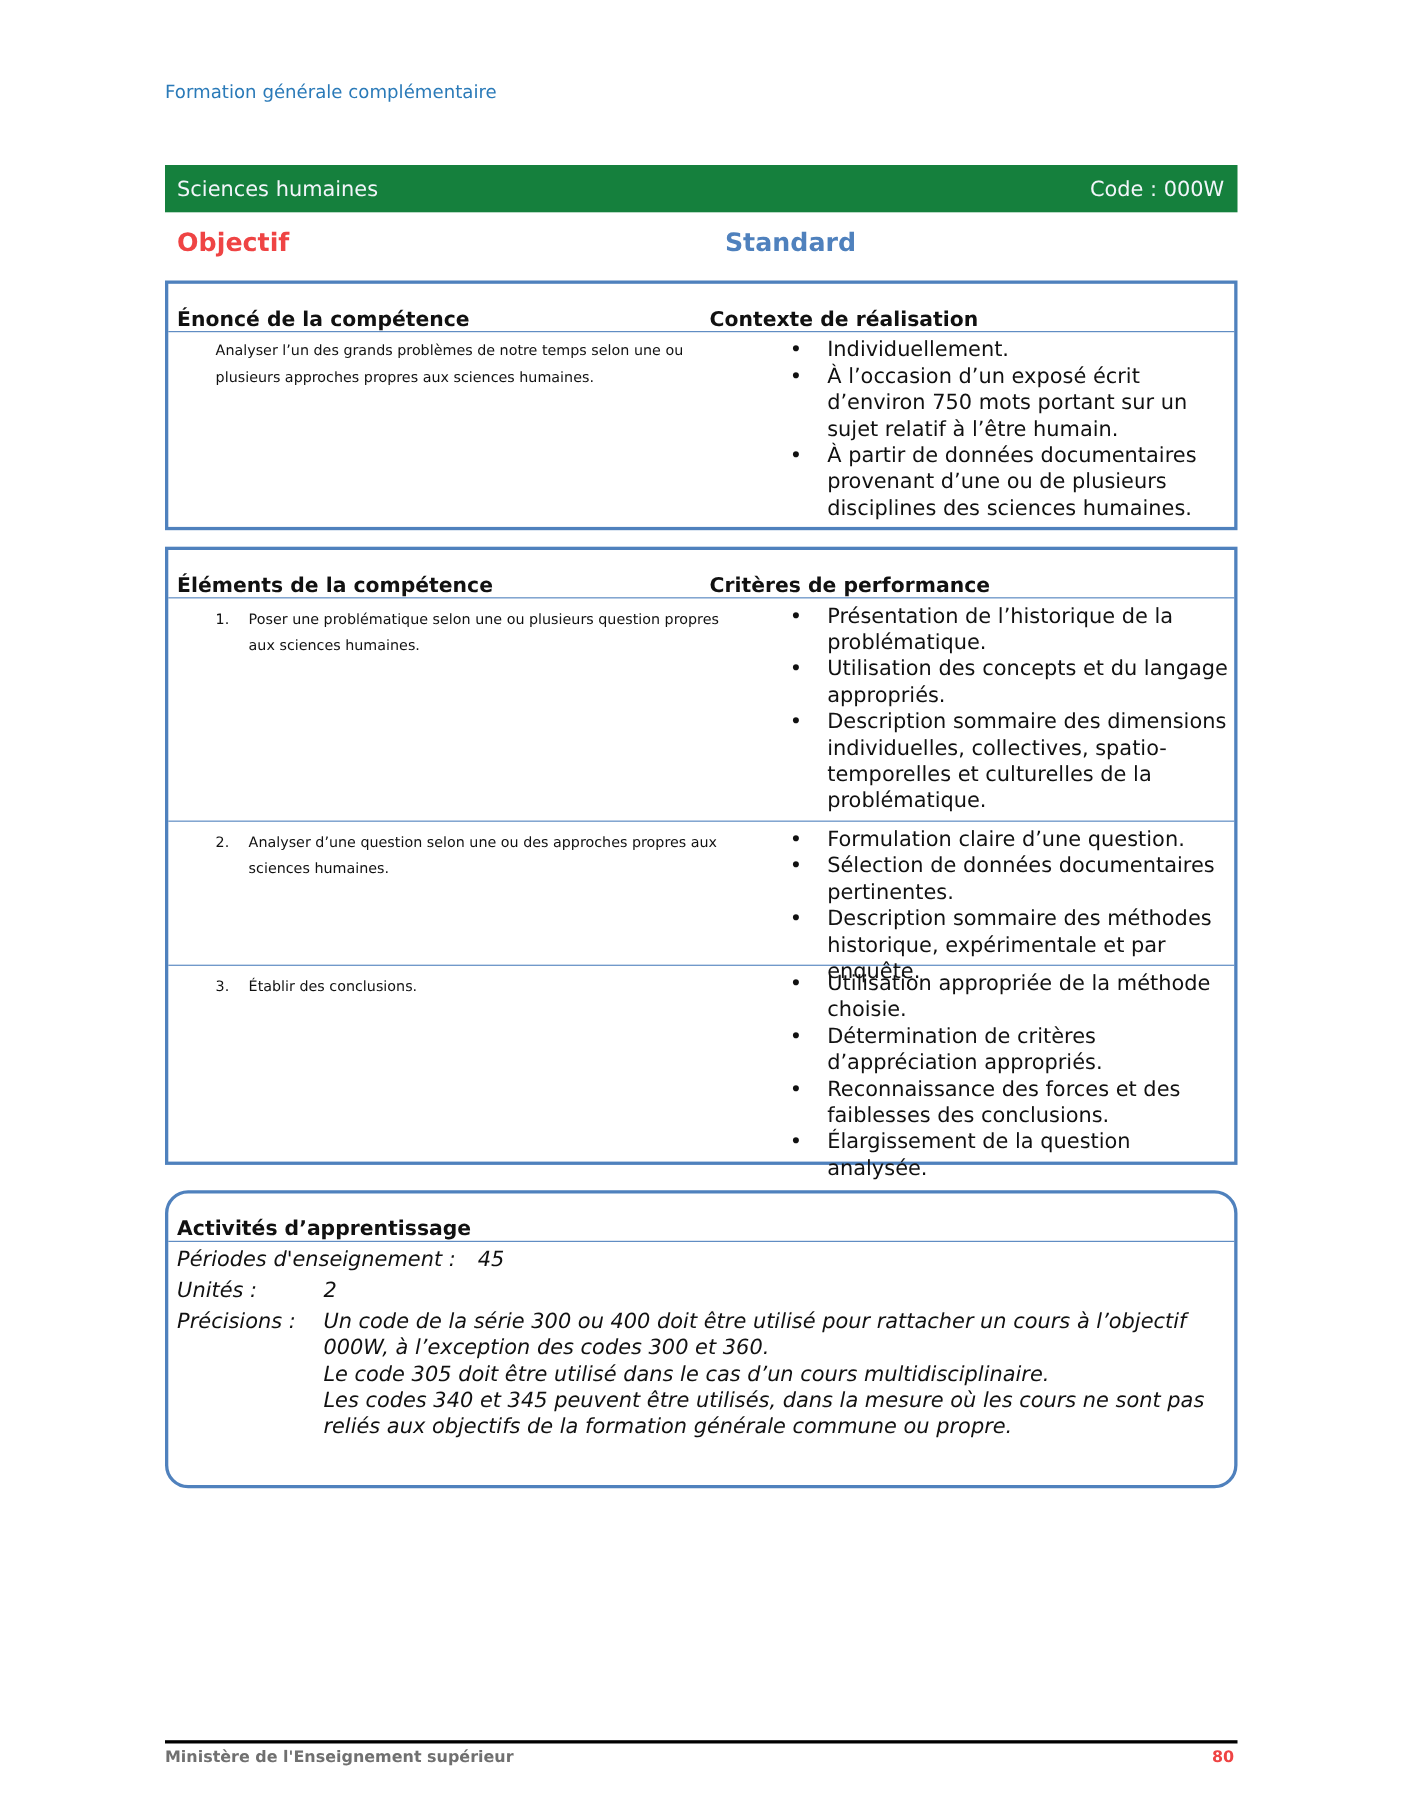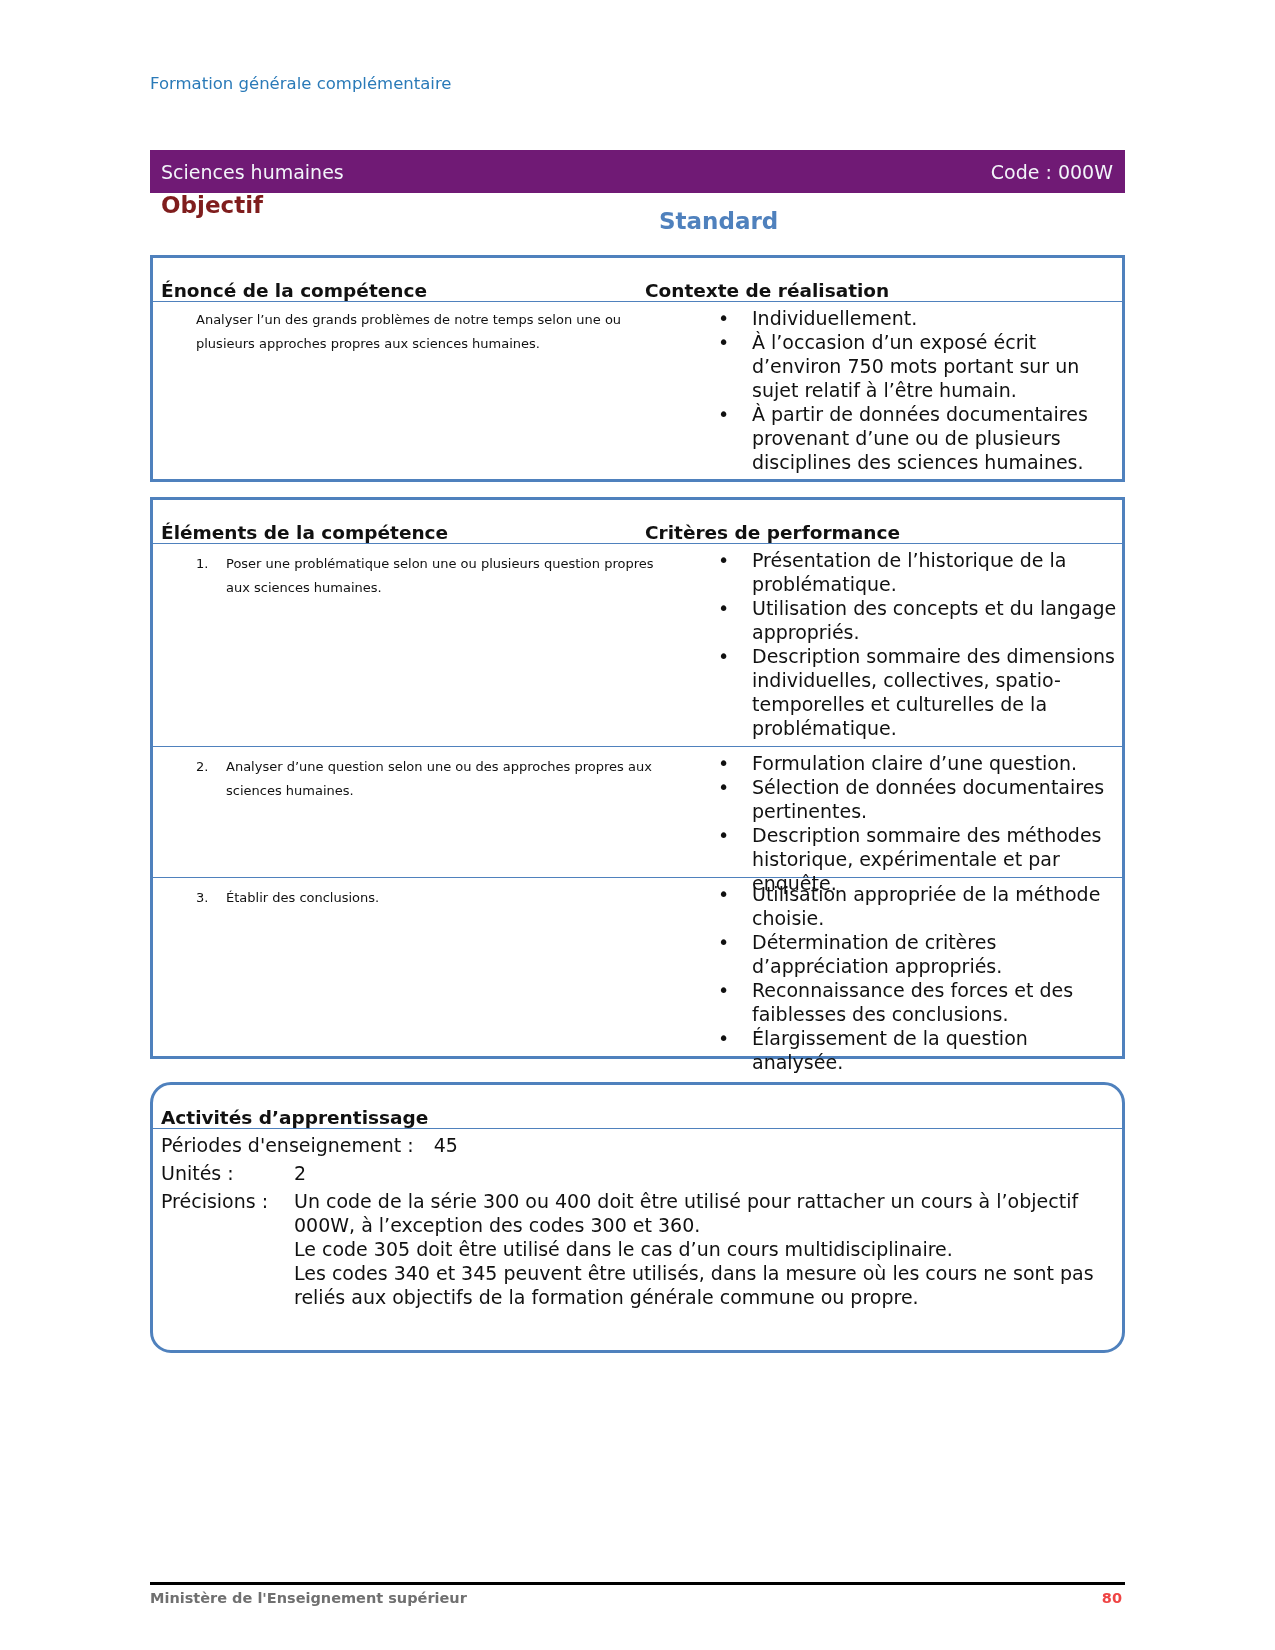--- a/index.html
+++ b/index.html
@@ -1,22 +1,22 @@
 <!DOCTYPE html>
 <html><head>
 <meta charset="utf-8">
 <style>
   html, body { margin:0; padding:0; background:#ffffff; }
   body { width:1275px; height:1650px; position:relative; overflow:hidden;
          font-family:"DejaVu Sans", sans-serif; color:#111; }
   .running-head { position:absolute; left:150px; top:74px; font-size:16.5px; color:#2a7ab8; }
-  .band { position:absolute; left:150px; top:150px; width:975px; height:43px; background:#701a75;
+  .band { position:absolute; left:150px; top:150px; width:975px; height:43px; background:#15803d;
           color:#f2f5fa; font-size:19px; box-sizing:border-box; padding:0 12px 0 11px;
           display:flex; align-items:center; justify-content:space-between; }
-  .objectif { position:absolute; left:161px; top:192px; font-size:23px; font-weight:bold; color:#7f1d1d; }
+  .objectif { position:absolute; left:161px; top:208px; font-size:23px; font-weight:bold; color:#ef4444; }
   .standard { position:absolute; left:659px; top:208px; font-size:23px; font-weight:bold; color:#4f81bd; }
   .box { position:absolute; left:150px; width:975px; box-sizing:border-box;
          border:3px solid #4f81bd; }
   .hrow { display:flex; height:43px; border-bottom:1.5px solid #4f81bd; align-items:flex-end; }
   .hcell { font-weight:bold; font-size:18.5px; color:#111; }
   .hleft { width:492px; padding-left:8px; box-sizing:border-box; }
   .hright { padding-left:0; }
   .row { display:flex; border-bottom:1.5px solid #4f81bd; box-sizing:border-box; }
   .row:last-child { border-bottom:none; }
   .lcell { width:492px; box-sizing:border-box; padding:6px 8px 0 8px; font-size:13px; line-height:24px;margin-left:35px; }
@@ -112,21 +112,21 @@
         <li><span class="dot">•</span><span>Élargissement de la question analysée.</span></li>
       </ul>
     </div>
   </div>
 </div>
 
 <div class="box" style="top:1082px; height:271px;border-radius:21px;">
   <div class="hrow">
     <div class="hcell" style="padding-left:8px;">Activités d’apprentissage</div>
   </div>
-  <div style="padding:4px 8px 0 8px;">
+  <div style="padding:4px 8px 0 8px;font-style:italic;">
     <div class="act-row" style="margin-bottom:4px;">
       <span>Périodes d'enseignement :</span>
       <span style="margin-left:20px;">45</span>
     </div>
     <div class="act-row" style="margin-bottom:4px;">
       <span class="act-label">Unités :</span>
       <span>2</span>
     </div>
     <div class="act-row">
       <span class="act-label">Précisions :</span>

